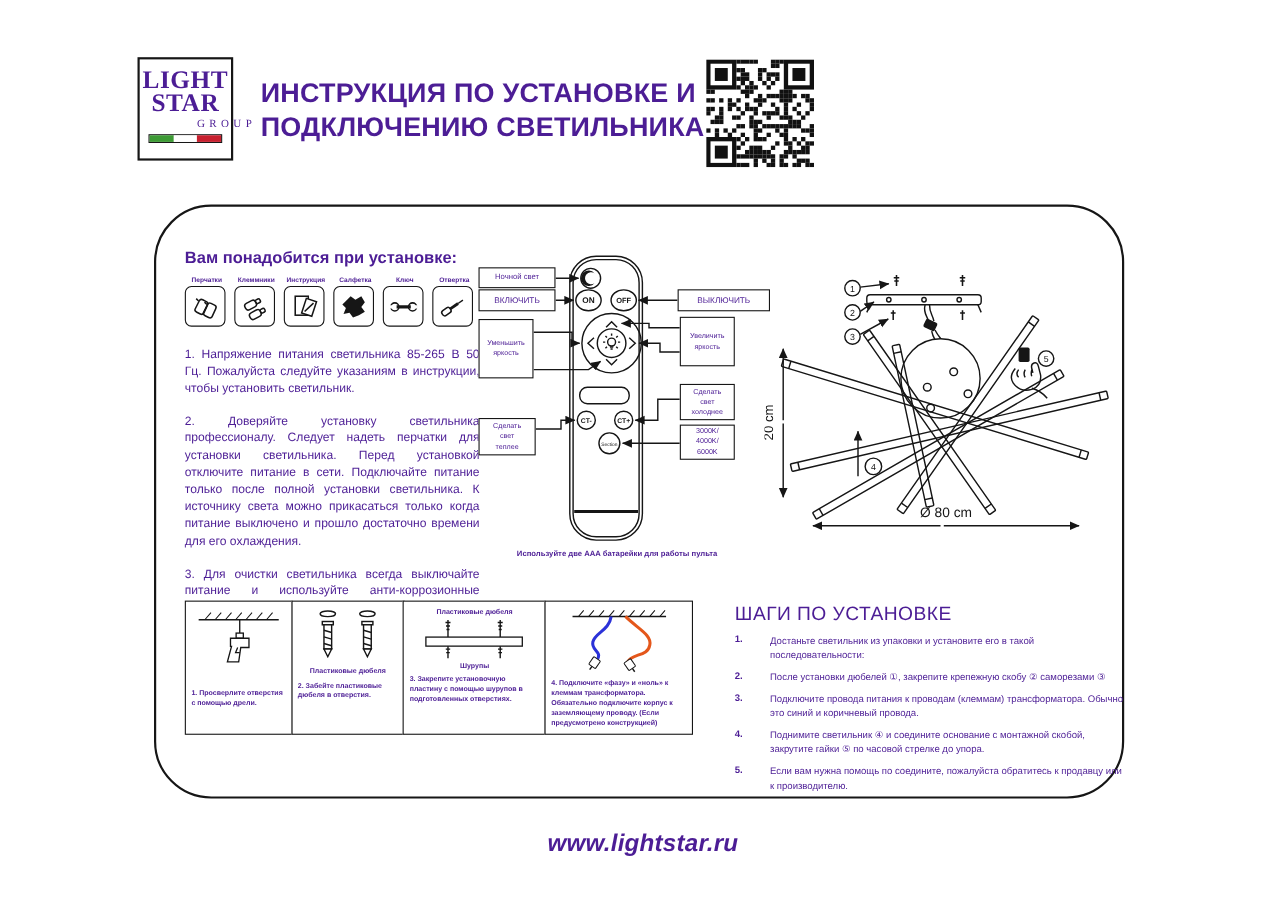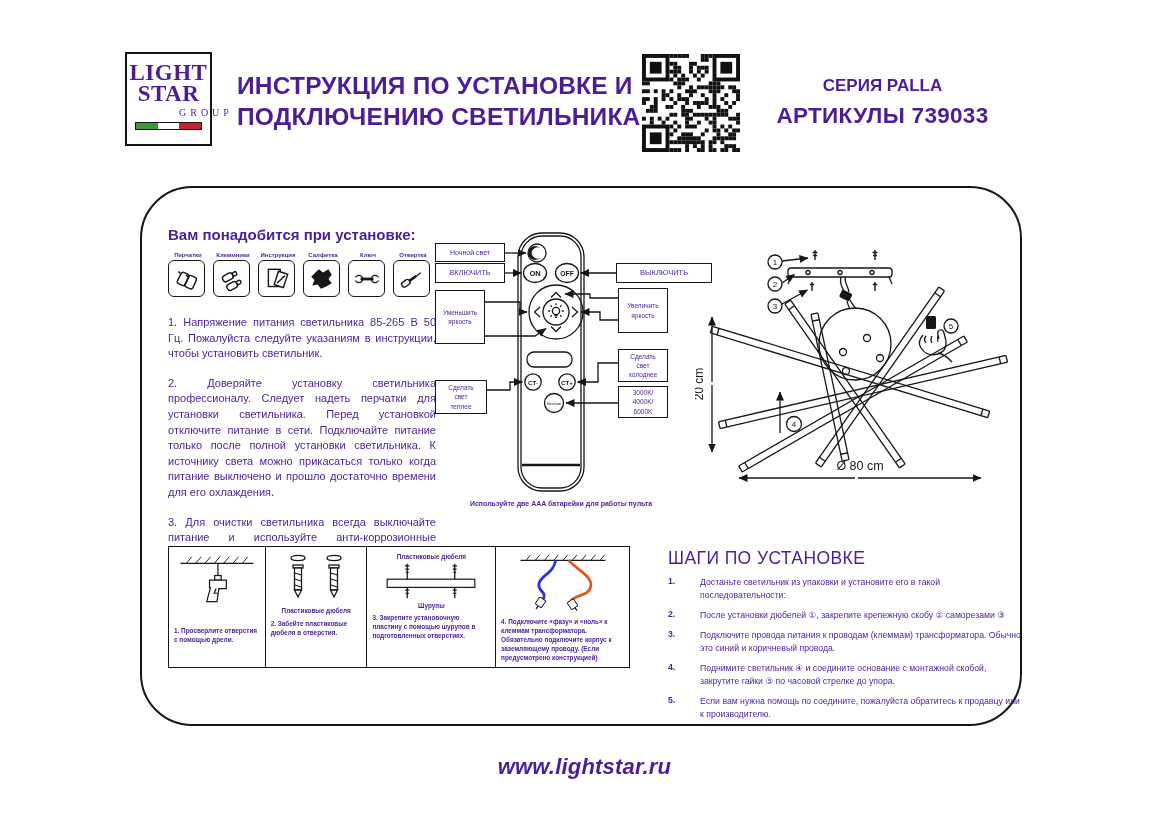--- a/index.html
+++ b/index.html
@@ -304,24 +304,20 @@
       <rect x="1" y="1" width="5" height="5" fill="#fff"></rect>
       <rect x="2" y="2" width="3" height="3" fill="#111"></rect>
       <rect x="18" y="0" width="7" height="7" fill="#111"></rect>
       <rect x="19" y="1" width="5" height="5" fill="#fff"></rect>
       <rect x="20" y="2" width="3" height="3" fill="#111"></rect>
       <rect x="0" y="18" width="7" height="7" fill="#111"></rect>
       <rect x="1" y="19" width="5" height="5" fill="#fff"></rect>
       <rect x="2" y="20" width="3" height="3" fill="#111"></rect>
     </svg>
 
-  <div class="abs series-block">
-    <div class="series-line">СЕРИЯ PALLA</div>
-    <div class="article-line">АРТИКУЛЫ 739033</div>
-  </div>
 
   <div class="abs frame"></div>
 
   <div class="abs leftcol">
     <div class="need-head">Вам понадобится при установке:</div>
     <div class="tools-row">
       <div class="tool">
         <div class="tool-label">Перчатки</div>
         <div class="tool-box">
             <svg width="28" height="28" viewBox="0 0 26 26">
@@ -455,21 +451,21 @@
       <polyline points="188,70 160,70 160,66 135,66" marker-end="url(#ah)"></polyline>
       <polyline points="188,92 170,92 170,84 151,84" marker-end="url(#ah)"></polyline>
       <polyline points="57,162 80,162 80,154 92.5,154" marker-end="url(#ah)"></polyline>
       <polyline points="188,135 168,135 168,154 147.5,154" marker-end="url(#ah)"></polyline>
       <polyline points="188,175 136,175" marker-end="url(#ah)"></polyline>
     </g>
   </svg>
 
   <div class="rl" style="left:435px;top:243px;width:70px;height:19px;font-size:7px">Ночной свет</div>
   <div class="rl" style="left:435px;top:263px;width:70px;height:20px;font-size:7.5px">ВКЛЮЧИТЬ</div>
-  <div class="rl" style="left:616px;top:263px;width:96px;height:20px;font-size:7.5px">ВЫКЛЮЧИТЬ</div>
+  <div class="rl" style="left:616px;top:263px;width:84px;height:20px;font-size:7.5px">ВЫКЛЮЧИТЬ</div>
   <div class="rl" style="left:435px;top:290px;width:50px;height:54px">Уменьшить
 яркость</div>
   <div class="rl" style="left:618px;top:288px;width:50px;height:45px">Увеличить
 яркость</div>
   <div class="rl" style="left:435px;top:380px;width:52px;height:34px">Сделать
 свет
 теплее</div>
   <div class="rl" style="left:618px;top:349px;width:50px;height:33px">Сделать
 свет
 холоднее</div>

